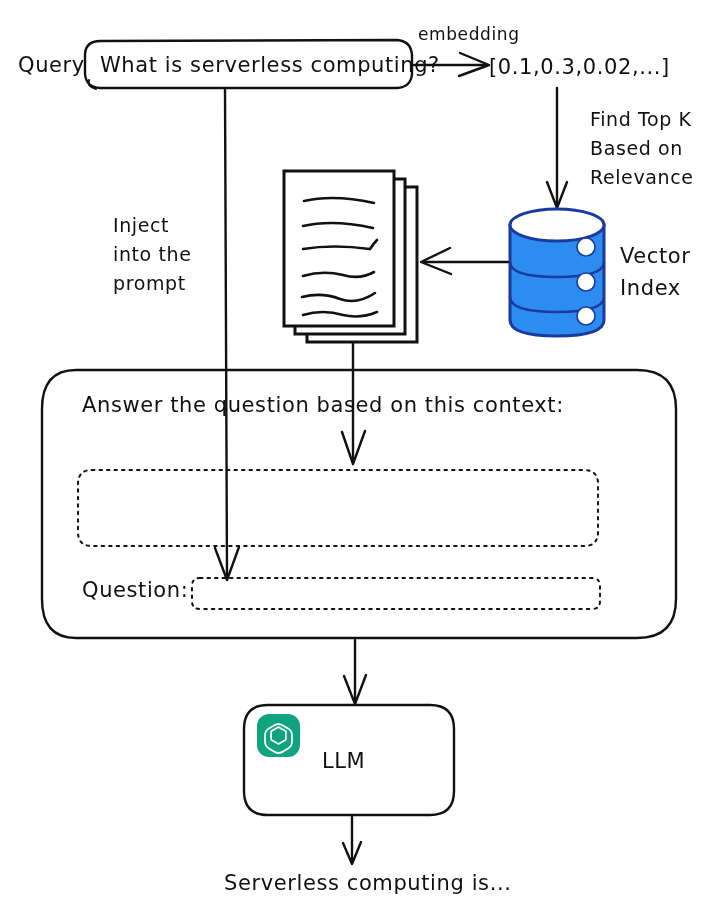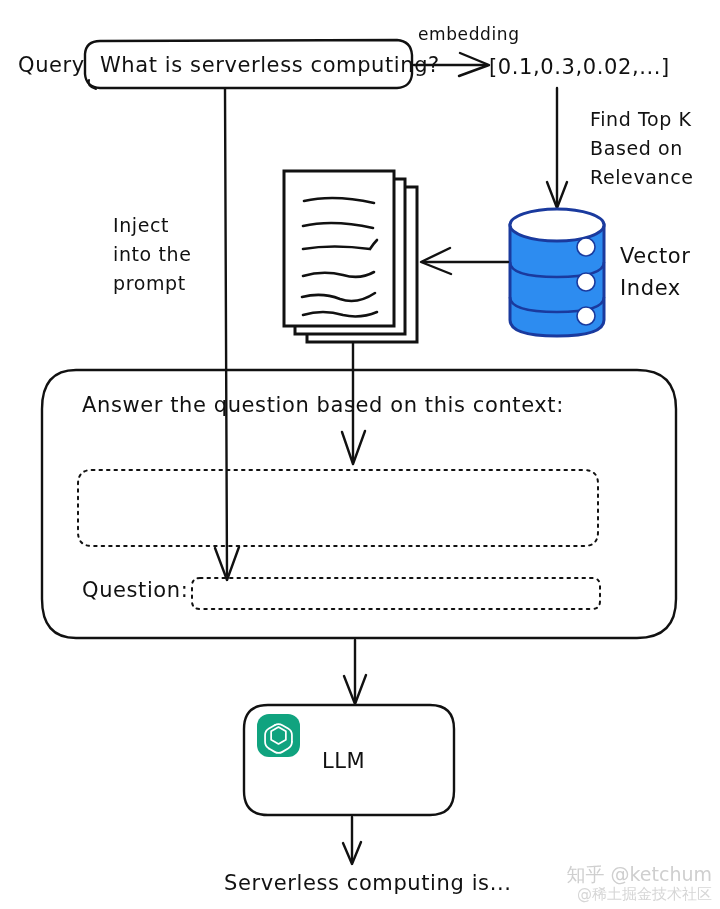--- a/index.html
+++ b/index.html
@@ -146,18 +146,14 @@
 
     <g>
       <path class="stroke" d="M352 817 L352 860"></path>
       <path class="stroke" d="M343 843 L352 864 L361 842"></path>
     </g>
 
     <text class="hand hand-lg" x="224" y="890">Serverless computing is...</text>
 
   </svg>
 
-  <div class="wm">
-    <div class="l1">知乎 @ketchum</div>
-    <div class="l2">@稀土掘金技术社区</div>
-  </div>
 
 </div>
 
 </body></html>

